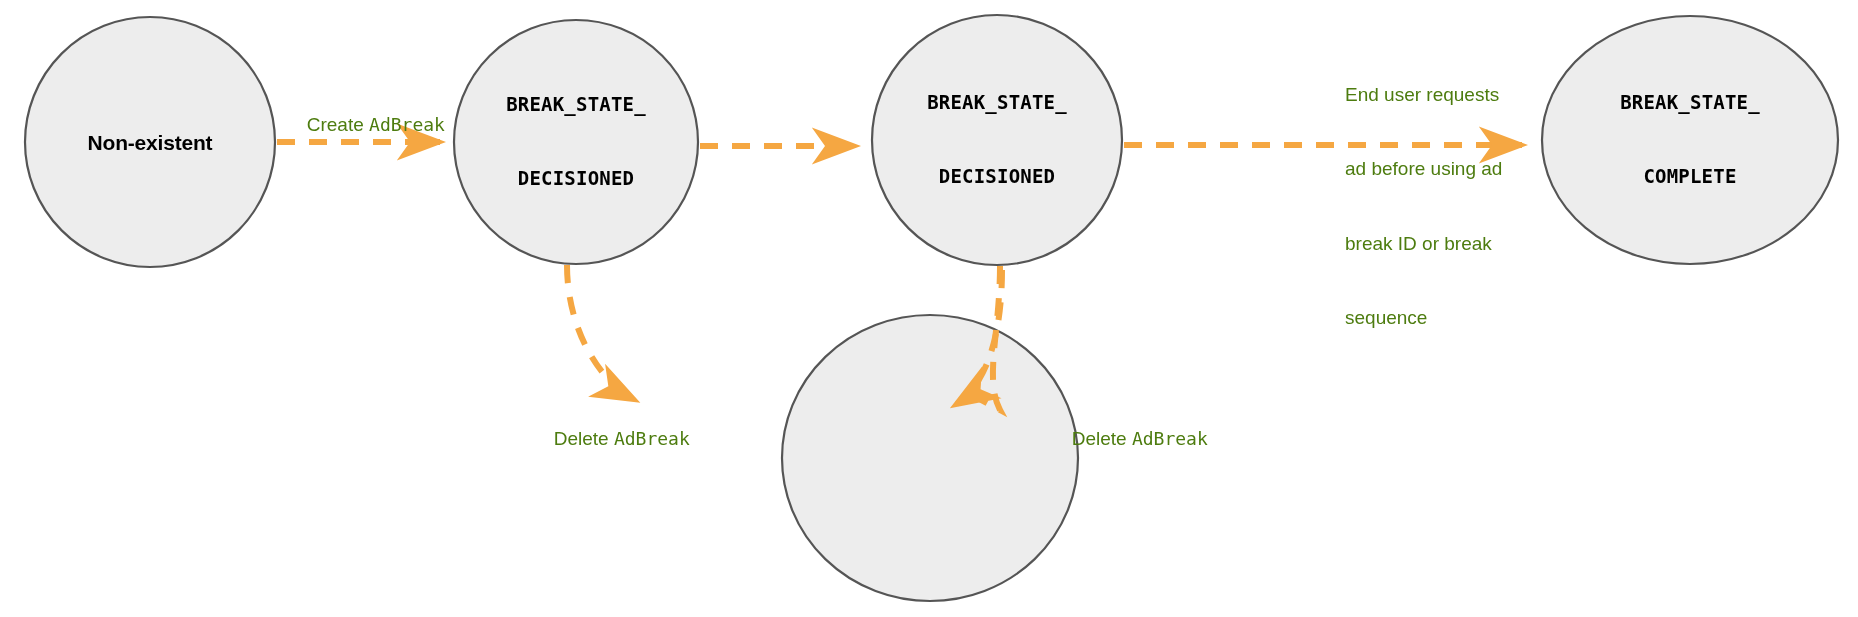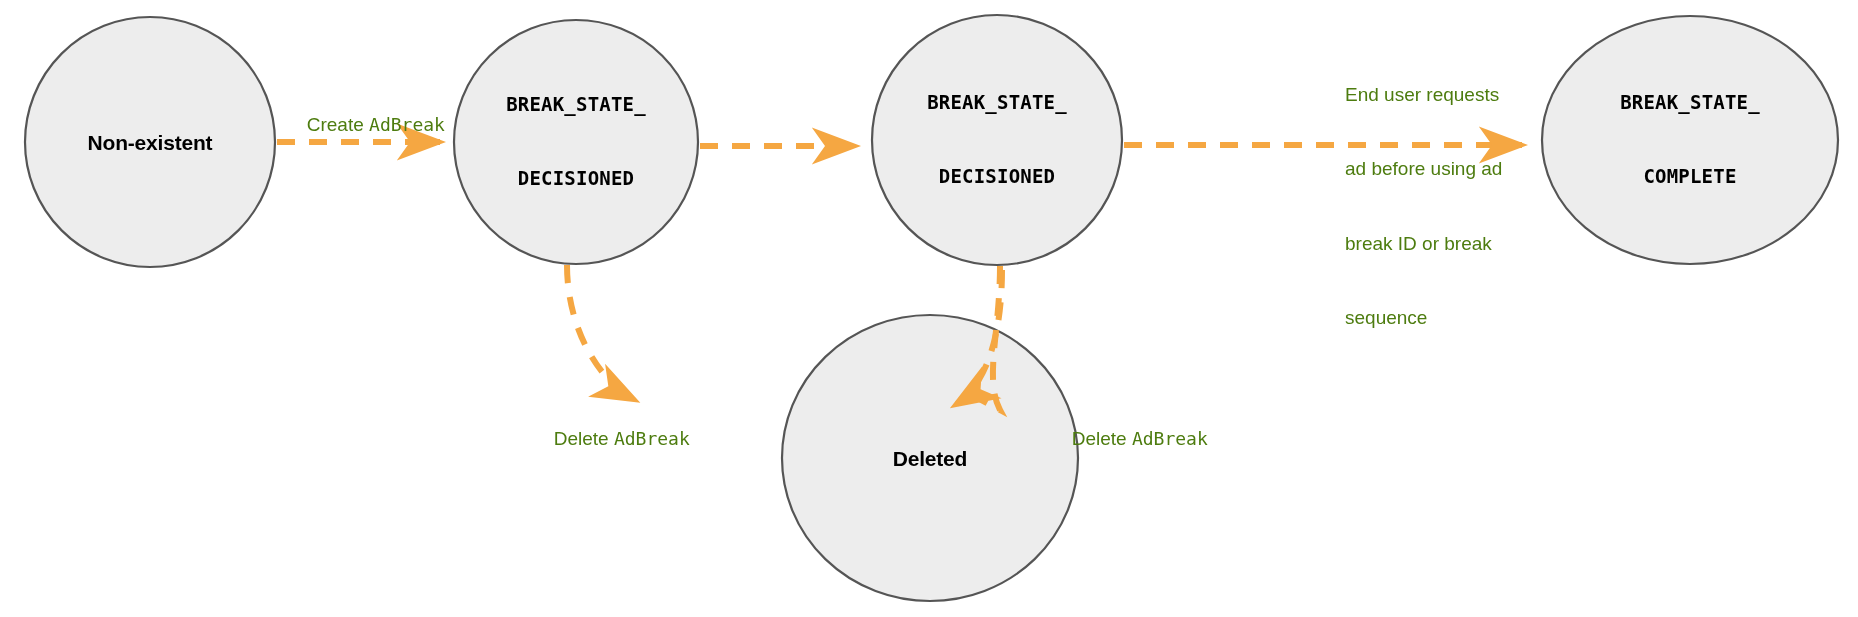--- a/index.html
+++ b/index.html
@@ -130,23 +130,20 @@
     <div class="node-label mono" style="left:997px; top:140px;">
       <div>BREAK_STATE_</div>
       <div>DECISIONED</div>
     </div>
 
     <div class="node-label mono" style="left:1690px; top:140px;">
       <div>BREAK_STATE_</div>
       <div>COMPLETE</div>
     </div>
 
-    <div class="node-label sans" style="left:930px; top:458px;">
-      <div>Deleted</div>
-    </div>
 
     <div class="edge-label center" style="left:360px; top:88px;">
       <span>Create </span><span class="mono-part">AdBreak</span>
     </div>
 
 
     <div class="edge-label left" style="left:1345px; top:34px;">
       <div>End user requests</div>
       <div>ad before using ad</div>
       <div>break ID or break</div>

